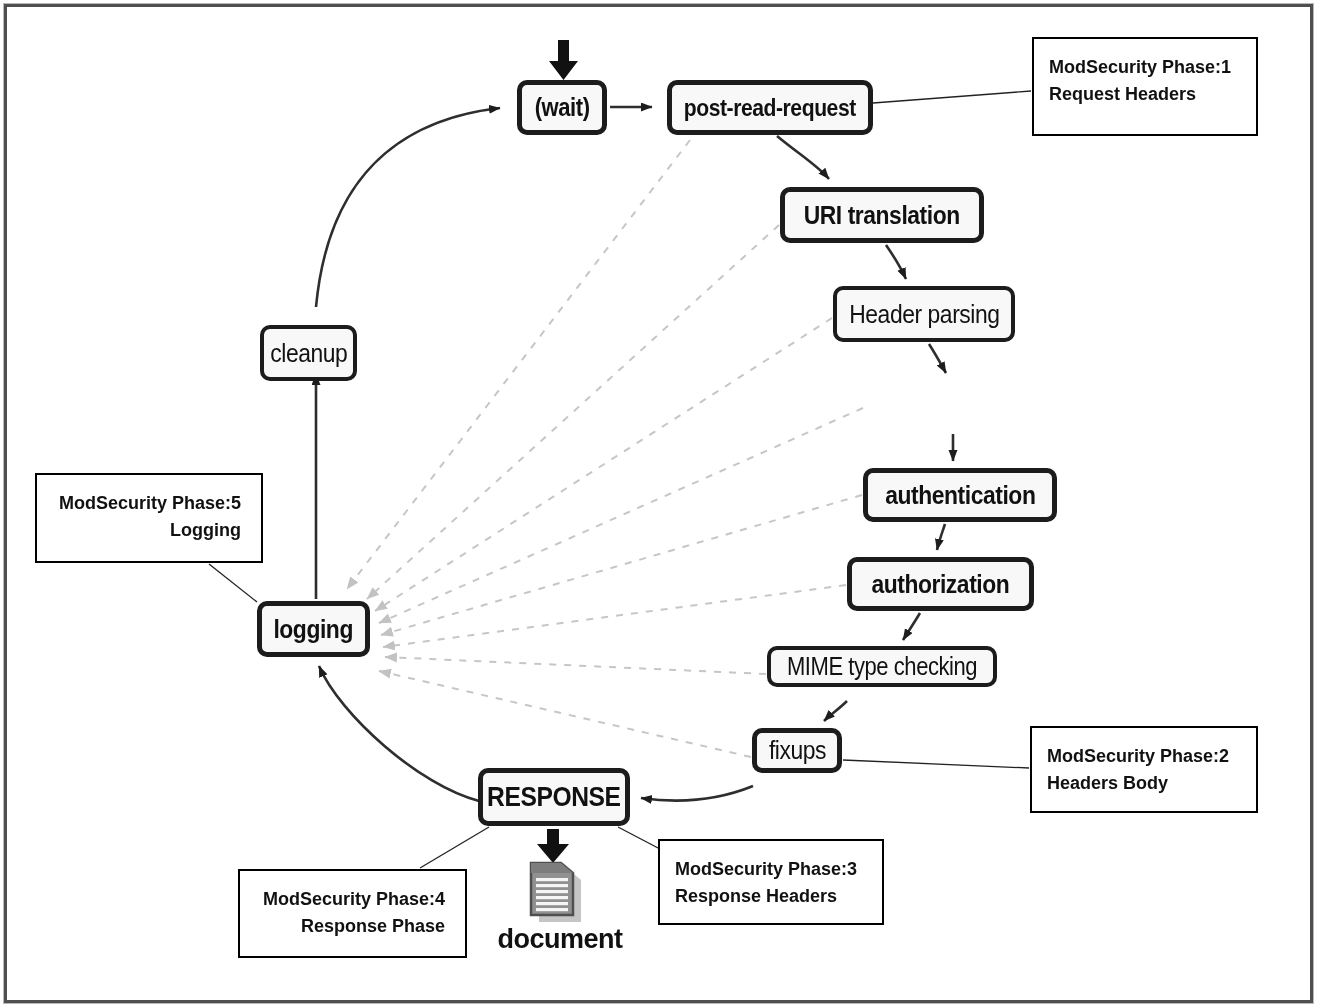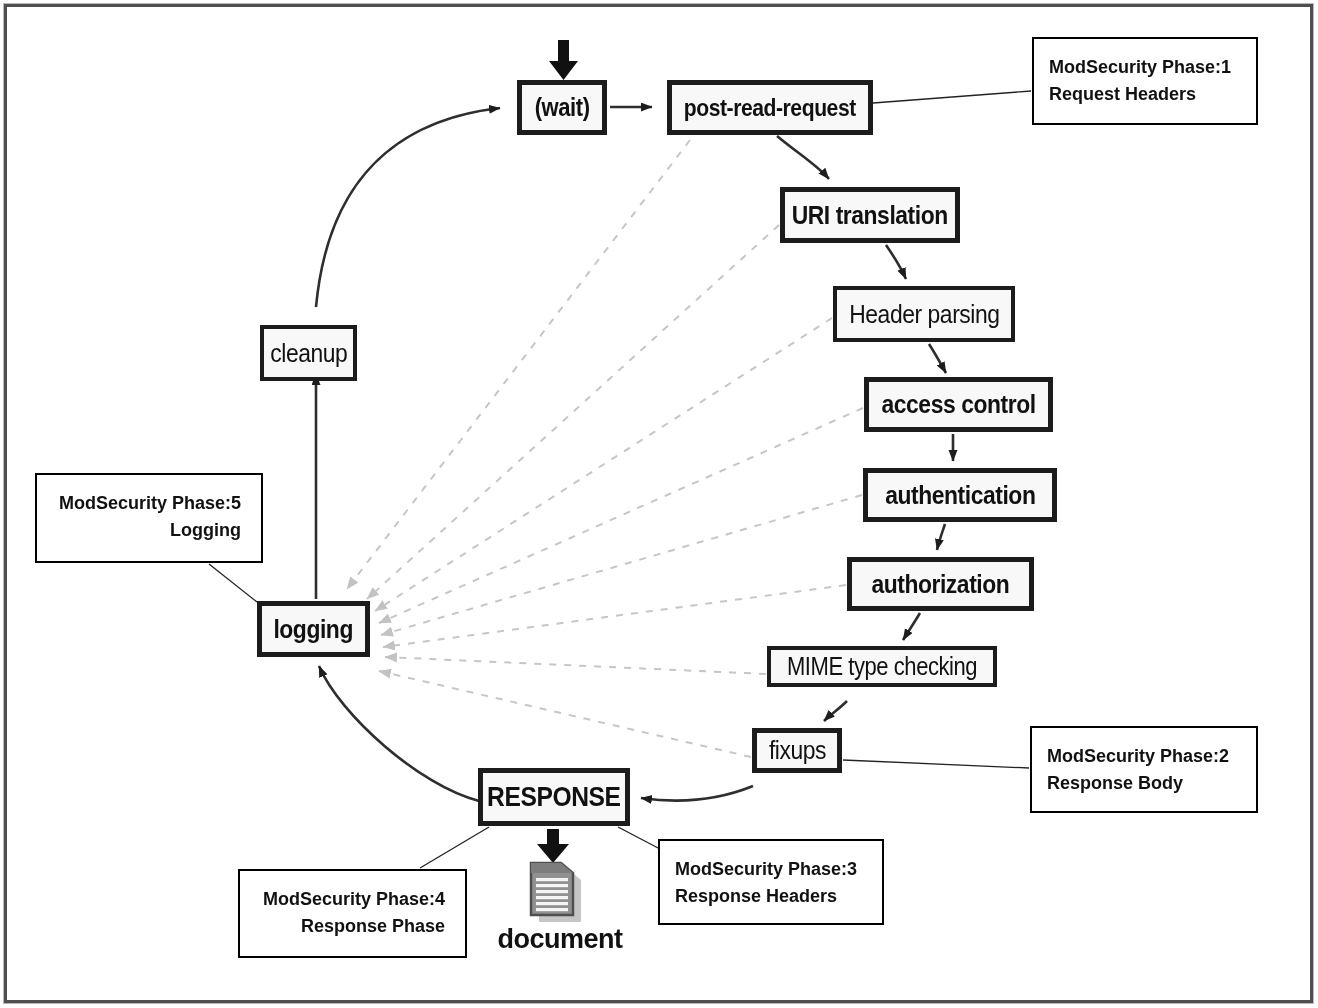--- a/index.html
+++ b/index.html
@@ -6,21 +6,21 @@
   #stage{
     position:relative;width:1318px;height:1008px;background:#ffffff;overflow:hidden;
     font-family:"Liberation Sans",sans-serif;color:#111;
   }
   .frame{position:absolute;left:4px;top:4px;right:5px;bottom:5px;
     border:3px solid #4f4f4f;outline:1px solid #b8b8b8;pointer-events:none;}
   svg.layer{position:absolute;left:0;top:0;}
   
   .node{
     position:absolute;box-sizing:border-box;background:#f8f8f8;
-    border:4px solid #1c1c1c;border-radius:0;
+    border:4px solid #1c1c1c;border-radius:10px;
     display:flex;align-items:center;justify-content:center;
     font-size:26px;font-weight:normal;white-space:nowrap;
   }
   .node.bold{font-weight:bold;}
   .node.b5{border-width:5px;}
   .node .lbl{display:inline-block;transform:scaleX(.88);letter-spacing:-.5px;}
   
   .ann{
     position:absolute;box-sizing:border-box;background:#ffffff;border:2px solid #000;
     font-size:18px;font-weight:bold;line-height:1.5;
@@ -88,31 +88,28 @@
   </svg>
 
   <div class="node bold b5" style="left:517px;top:80px;width:90px;height:55px;font-size:25px">
     <span class="lbl">(wait)</span>
     </div>
 
   <div class="node bold b5" style="left:667px;top:80px;width:206px;height:55px;font-size:24px">
     <span class="lbl">post-read-request</span>
     </div>
 
-  <div class="node bold b5" style="left:780px;top:187px;width:180px;height:56px">
+  <div class="node bold b5" style="left:780px;top:187px;width:204px;height:56px">
     <span class="lbl">URI translation</span>
     </div>
 
   <div class="node" style="left:833px;top:286px;width:182px;height:56px">
     <span class="lbl">Header parsing</span>
     </div>
 
-  <div class="node bold b5" style="left:864px;top:377px;width:189px;height:55px">
-    <span class="lbl">access control</span>
-    </div>
 
   <div class="node bold b5" style="left:863px;top:468px;width:194px;height:54px">
     <span class="lbl">authentication</span>
     </div>
 
   <div class="node bold b5" style="left:847px;top:557px;width:187px;height:54px">
     <span class="lbl">authorization</span>
     </div>
 
   <div class="node" style="left:767px;top:646px;width:230px;height:41px;font-size:25px">
@@ -128,28 +125,28 @@
     </div>
 
   <div class="node bold b5" style="left:257px;top:601px;width:113px;height:56px">
     <span class="lbl">logging</span>
     </div>
 
   <div class="node" style="left:260px;top:325px;width:97px;height:56px">
     <span class="lbl">cleanup</span>
     </div>
 
-  <div class="ann left" style="left:1032px;top:37px;width:226px;height:88px">
+  <div class="ann left" style="left:1032px;top:37px;width:226px;height:99px">
     <span class="al">ModSecurity Phase:1</span>
     <span class="al">Request Headers</span>
   </div>
 
   <div class="ann left" style="left:1030px;top:726px;width:228px;height:87px">
     <span class="al">ModSecurity Phase:2</span>
-    <span class="al">Response Body</span>
+    <span class="al">Headers Body</span>
   </div>
 
   <div class="ann left" style="left:658px;top:839px;width:226px;height:86px">
     <span class="al">ModSecurity Phase:3</span>
     <span class="al">Response Headers</span>
   </div>
 
   <div class="ann right" style="left:238px;top:869px;width:229px;height:89px">
     <span class="al">ModSecurity Phase:4</span>
     <span class="al">Response Phase</span>

